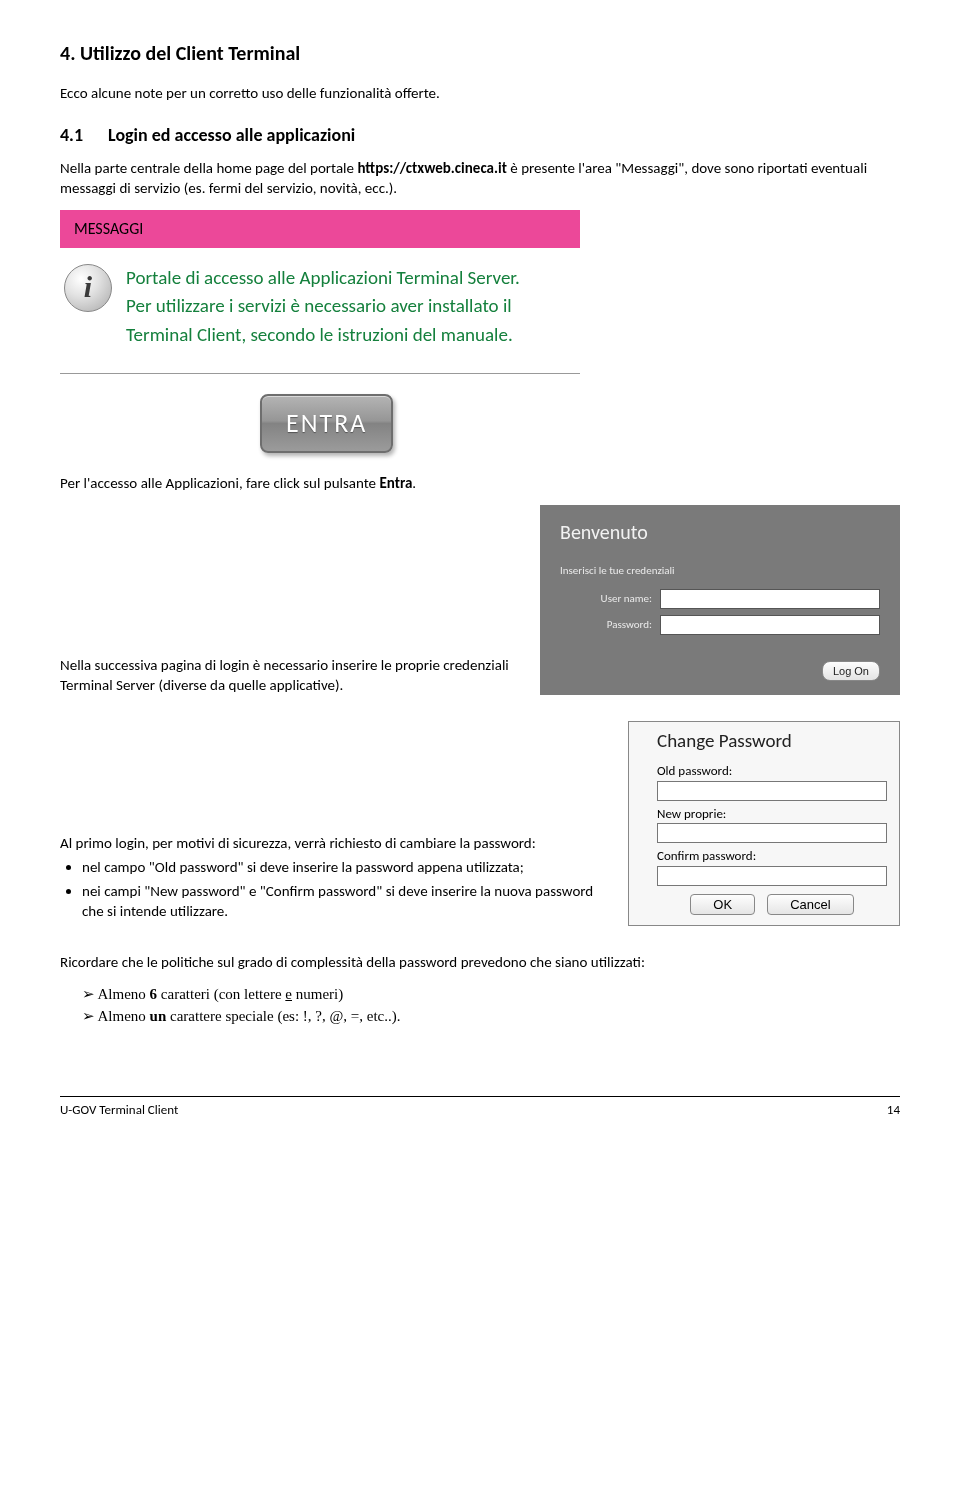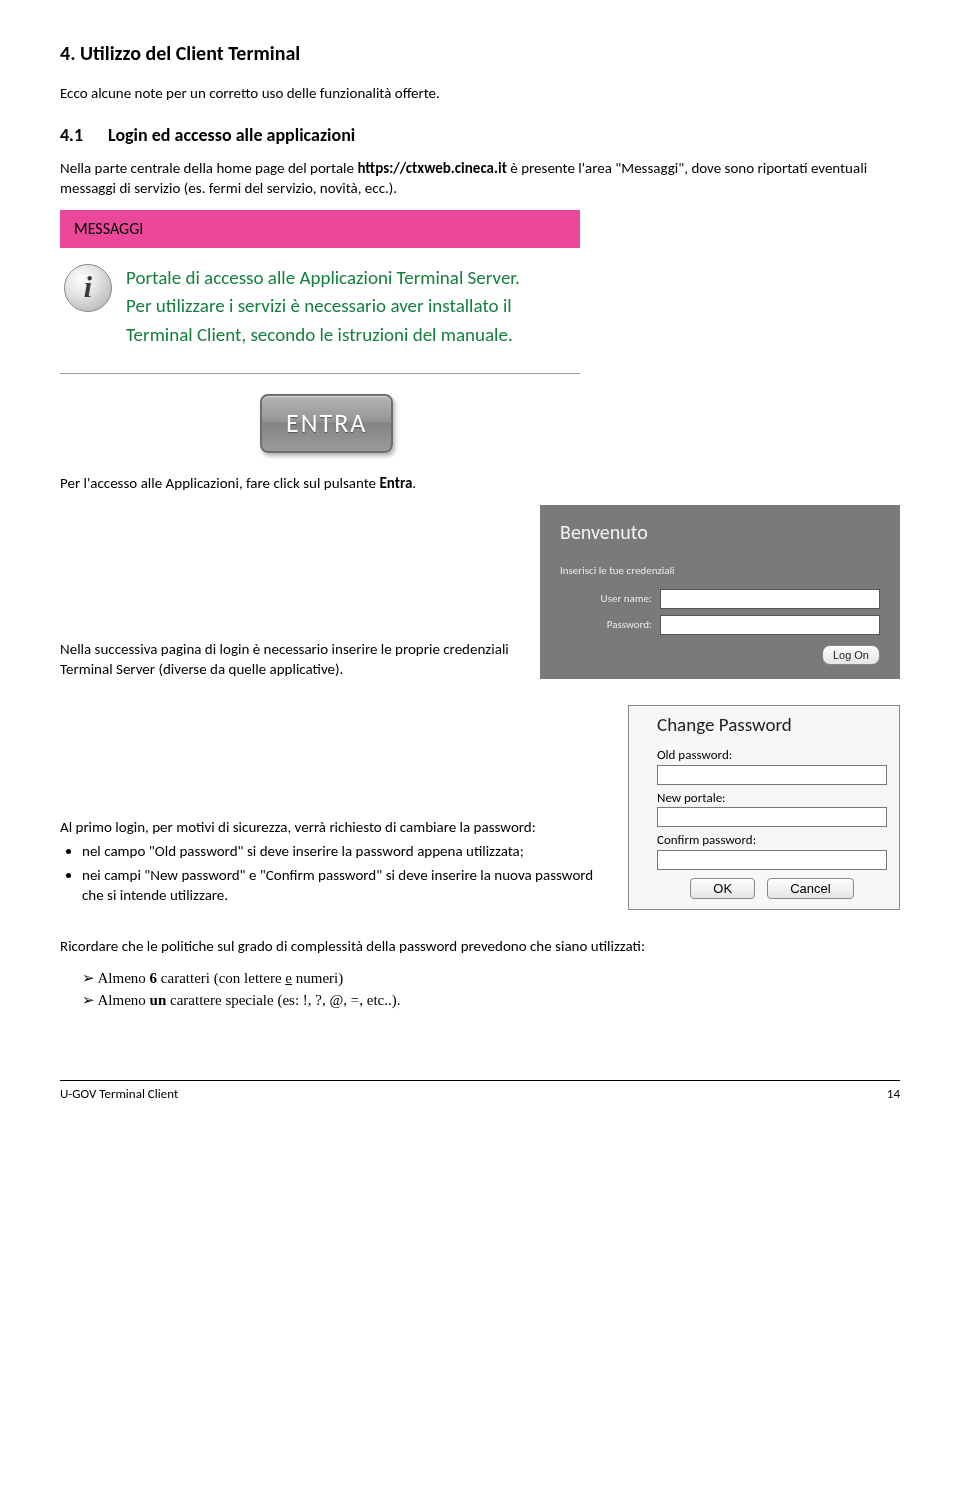--- a/index.html
+++ b/index.html
@@ -87,21 +87,21 @@
   .login-panel .field-row { display: flex; align-items: center; margin-bottom: 6px; }
   .login-panel .field-row label { width: 100px; text-align: right; font-size: 11px; padding-right: 8px; }
   .login-panel .field-row input {
     flex: 1; height: 20px; background: #fff; border: 1px solid #555;
     font-size: 12px; padding: 1px 4px;
   }
   .login-panel .btn-row { text-align: right; margin-top: 10px; }
   .login-panel button {
     background: linear-gradient(#fdfdfd,#e4e4e4);
     border: 1px solid #888; border-radius: 8px;
-    padding: 3px 10px; font-size: 11px; color: #222;
+    padding: 3px 10px; font-size: 11px; color: #222; margin-top: 16px;
   }
 
   
   .cp-panel {
     width: 272px;
     border: 1px solid #888;
     background: #f7f7f7;
     padding: 6px 12px 10px 28px;
     font-size: 14px;
   }
@@ -198,21 +198,21 @@
       <li>nei campi "New password" e "Confirm password" si deve inserire la nuova password che si intende utilizzare.</li>
     </ul>
   </div>
   <div class="cp-panel">
     <div class="cp-title">Change Password</div>
     <div class="cp-field">
       <label>Old password:</label>
       <input type="password" style="">
     </div>
     <div class="cp-field">
-      <label>New portale:</label>
+      <label>New proprie:</label>
       <input type="password" style="">
     </div>
     <div class="cp-field">
       <label>Confirm password:</label>
       <input type="password" style="">
     </div>
     <div class="cp-buttons">
       <button>OK</button>
       <button>Cancel</button>
     </div>

